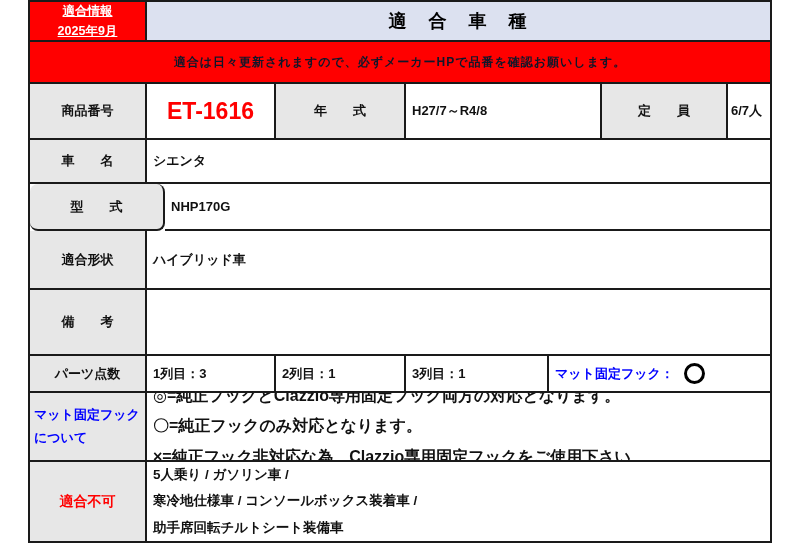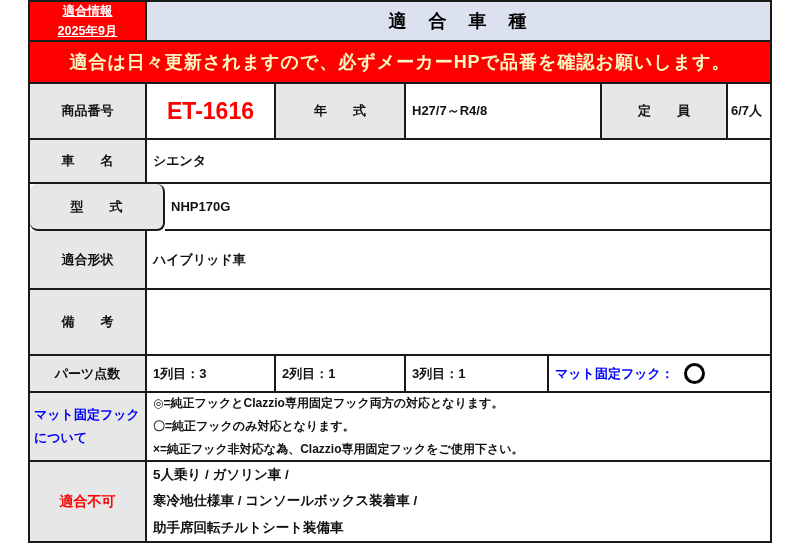--- a/index.html
+++ b/index.html
@@ -9,27 +9,27 @@
   .row{display:flex;width:100%;}
   .cell{box-sizing:border-box;border-right:2px solid #1a1a1a;border-bottom:2px solid #1a1a1a;display:flex;align-items:center;overflow:hidden;}
   .grow{flex:1 1 auto;}
   .lbl{background:#e7e7e7;justify-content:center;font-weight:bold;font-size:13px;color:#111;}
   .val{background:#ffffff;font-weight:bold;font-size:13px;color:#111;padding-left:6px;}
   .center{justify-content:center;padding-left:0;}
   
   .titlebox{background:#ff0000;flex-direction:column;justify-content:center;align-items:center;gap:2px;}
   .titlebox span{color:#ffffff;font-weight:bold;font-size:12.5px;text-decoration:underline;line-height:1.45;}
   .mainhead{background:#dce1f0;justify-content:center;font-weight:bold;font-size:18px;color:#000;letter-spacing:2px;}
-  .banner{background:#ff0000;justify-content:center;color:#fef9c3;font-weight:bold;font-size:18px;letter-spacing:1px;}
+  .banner{background:#ff0000;justify-content:center;color:#0f172a;font-weight:bold;font-size:12px;letter-spacing:1px;}
   .red-code{color:#ff0000;font-size:23px;font-weight:bold;}
   .blue{color:#0000ff;}
   .redtxt{color:#ff0000;}
   .multiline{flex-direction:column;align-items:flex-start;justify-content:center;padding-left:6px;}
   .multiline div{line-height:1.8;font-weight:bold;color:#111;}
-  .hookinfo div{font-size:12px;line-height:1.9;}
+  .hookinfo div{font-size:16px;line-height:1.9;}
   .ng div{font-size:13.5px;line-height:1.95;}
   .hooklbl{flex-direction:column;align-items:flex-start;justify-content:center;padding-left:4px;}
   .hooklbl span{color:#0000ff;font-weight:bold;font-size:13px;line-height:1.7;}
   .circle{display:inline-block;width:21px;height:21px;border:3px solid #000;border-radius:50%;margin-left:10px;box-sizing:border-box;}
   .hookline{display:flex;align-items:center;}
 </style>
 </head>
 <body>
 
 <div class="sheet">

